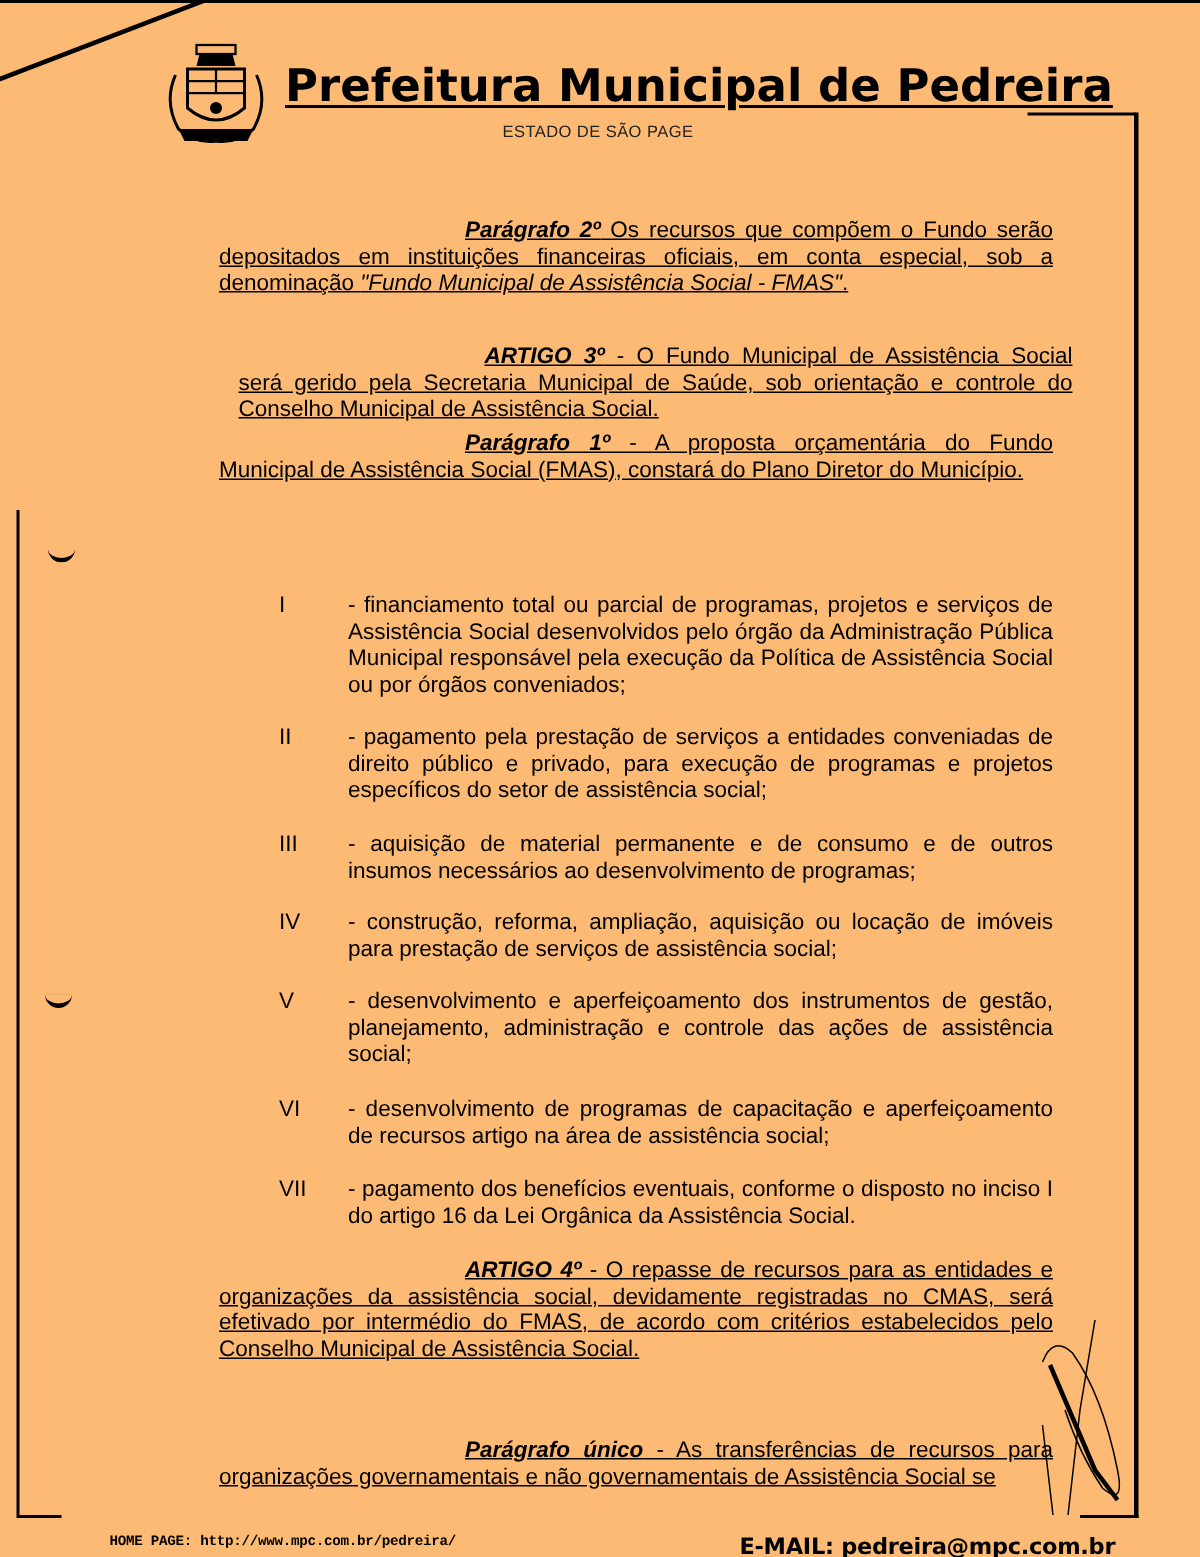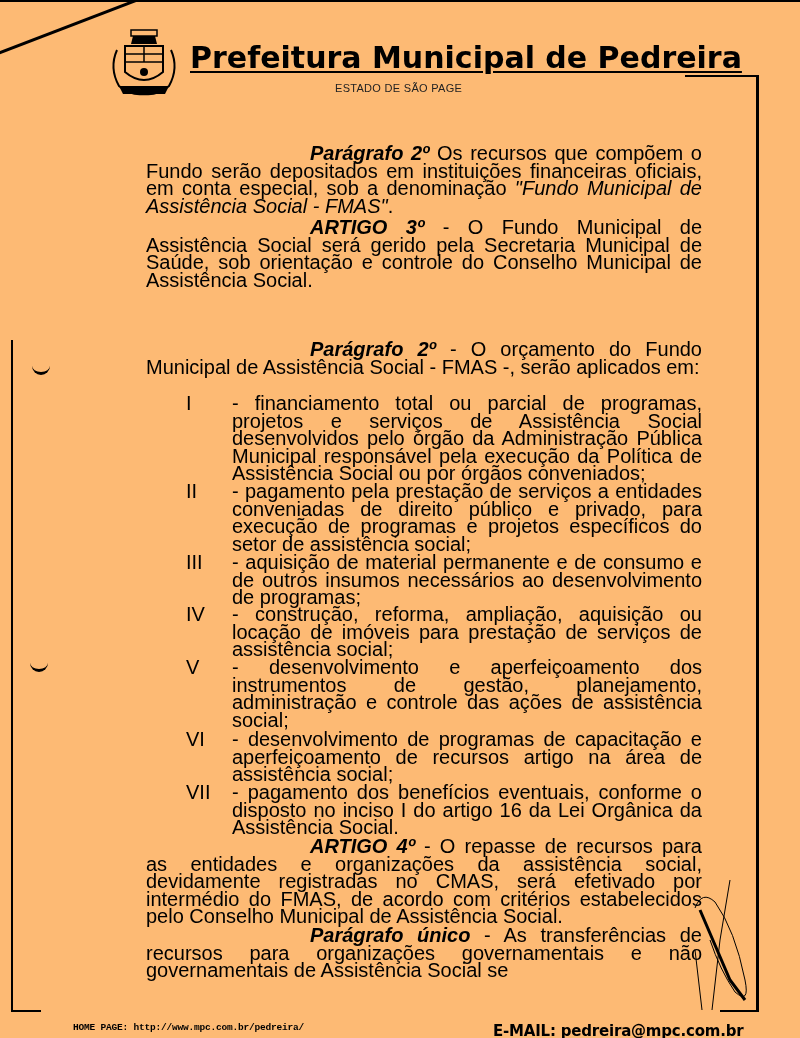--- a/index.html
+++ b/index.html
@@ -22,21 +22,21 @@
   
   .frame-top-right { position:absolute; left:685px; top:75px; width:72px; height:2px; background:#000; }
   .frame-right { position:absolute; left:756px; top:75px; width:3px; height:937px; background:#000; }
   .frame-left { position:absolute; left:11px; top:340px; width:2px; height:670px; background:#000; }
   .frame-bottom-left { position:absolute; left:11px; top:1010px; width:30px; height:2px; background:#000; }
   .frame-bottom-right { position:absolute; left:720px; top:1010px; width:39px; height:2px; background:#000; }
 
   .punch { position:absolute; width:18px; height:6px; border-bottom:3px solid #000; border-radius:0 0 10px 10px; }
 
   
-  .text { position:absolute; font-size:20px; line-height:17.5px; text-align:justify; }
+  .text { position:absolute; font-size:15px; line-height:17.5px; text-align:justify;text-decoration:underline; }
   .para { position:absolute; left:146px; width:556px; }
   .para .first { text-indent:164px; }
   .lead { font-weight:bold; font-style:italic; }
   .it { font-style:italic; }
 
   .item { position:absolute; left:186px; width:516px; }
   .item .num { position:absolute; left:0; top:0; width:40px; }
   .item .body { position:absolute; left:46px; width:470px; text-align:justify; }
 
   
@@ -79,32 +79,32 @@
 
   <div class="punch" style="left:32px; top:366px;"></div>
   <div class="punch" style="left:30px; top:663px;"></div>
 
   <div class="text para" style="top:145px;">
     <div class="first">
       <span class="lead">Parágrafo 2º</span><span> Os recursos que compõem o Fundo serão depositados em instituições financeiras oficiais, em conta especial, sob a denominação </span><span class="it">"Fundo Municipal de Assistência Social - FMAS"</span><span>.</span>
     </div>
   </div>
 
-  <div class="text para" style="top:219px;">
+  <div class="text para" style="top:229px;margin-left:13px;">
     <div class="first">
       <span class="lead">ARTIGO 3º</span><span> - O Fundo Municipal de Assistência Social será gerido pela Secretaria Municipal de Saúde, sob orientação e controle do Conselho Municipal de Assistência Social.</span>
     </div>
   </div>
 
-
-  <div class="text para" style="top:341px;">
+  <div class="text para" style="top:287px;">
     <div class="first">
-      <span class="lead">Parágrafo 2º</span><span> - O orçamento do Fundo Municipal de Assistência Social - FMAS -, serão aplicados em:</span>
+      <span class="lead">Parágrafo 1º</span><span> - A proposta orçamentária do Fundo Municipal de Assistência Social (FMAS), constará do Plano Diretor do Município.</span>
     </div>
   </div>
+
 
   <div class="text item" style="top:395px;">
     <span class="num">I</span>
     <div class="body">- financiamento total ou parcial de programas, projetos e serviços de Assistência Social desenvolvidos pelo órgão da Administração Pública Municipal responsável pela execução da Política de Assistência Social ou por órgãos conveniados;</div>
   </div>
   <div class="text item" style="top:483px;">
     <span class="num">II</span>
     <div class="body">- pagamento pela prestação de serviços a entidades conveniadas de direito público e privado, para execução de programas e projetos específicos do setor de assistência social;</div>
   </div>
   <div class="text item" style="top:554px;">
@@ -127,21 +127,21 @@
     <span class="num">VII</span>
     <div class="body">- pagamento dos benefícios eventuais, conforme o disposto no inciso I do artigo 16 da Lei Orgânica da Assistência Social.</div>
   </div>
 
   <div class="text para" style="top:838px;">
     <div class="first">
       <span class="lead">ARTIGO 4º</span><span> - O repasse de recursos para as entidades e organizações da assistência social, devidamente registradas no CMAS, será efetivado por intermédio do FMAS, de acordo com critérios estabelecidos pelo Conselho Municipal de Assistência Social.</span>
     </div>
   </div>
 
-  <div class="text para" style="top:927px;">
+  <div class="text para" style="top:958px;">
     <div class="first">
       <span class="lead">Parágrafo único</span><span> - As transferências de recursos para organizações governamentais e não governamentais de Assistência Social se</span>
     </div>
   </div>
 
   <svg class="signature" viewBox="0 0 80 130">
     <path d="M10 30 L40 100 L55 120" fill="none" stroke="#000" stroke-width="3"></path>
     <path d="M5 28 Q12 10 25 22 Q45 50 55 100 Q60 125 45 112 Q30 90 20 60" fill="none" stroke="#000" stroke-width="1"></path>
     <path d="M40 0 L30 60 L22 130" fill="none" stroke="#000" stroke-width="1"></path>
     <path d="M5 70 L12 130" fill="none" stroke="#000" stroke-width="1"></path>

